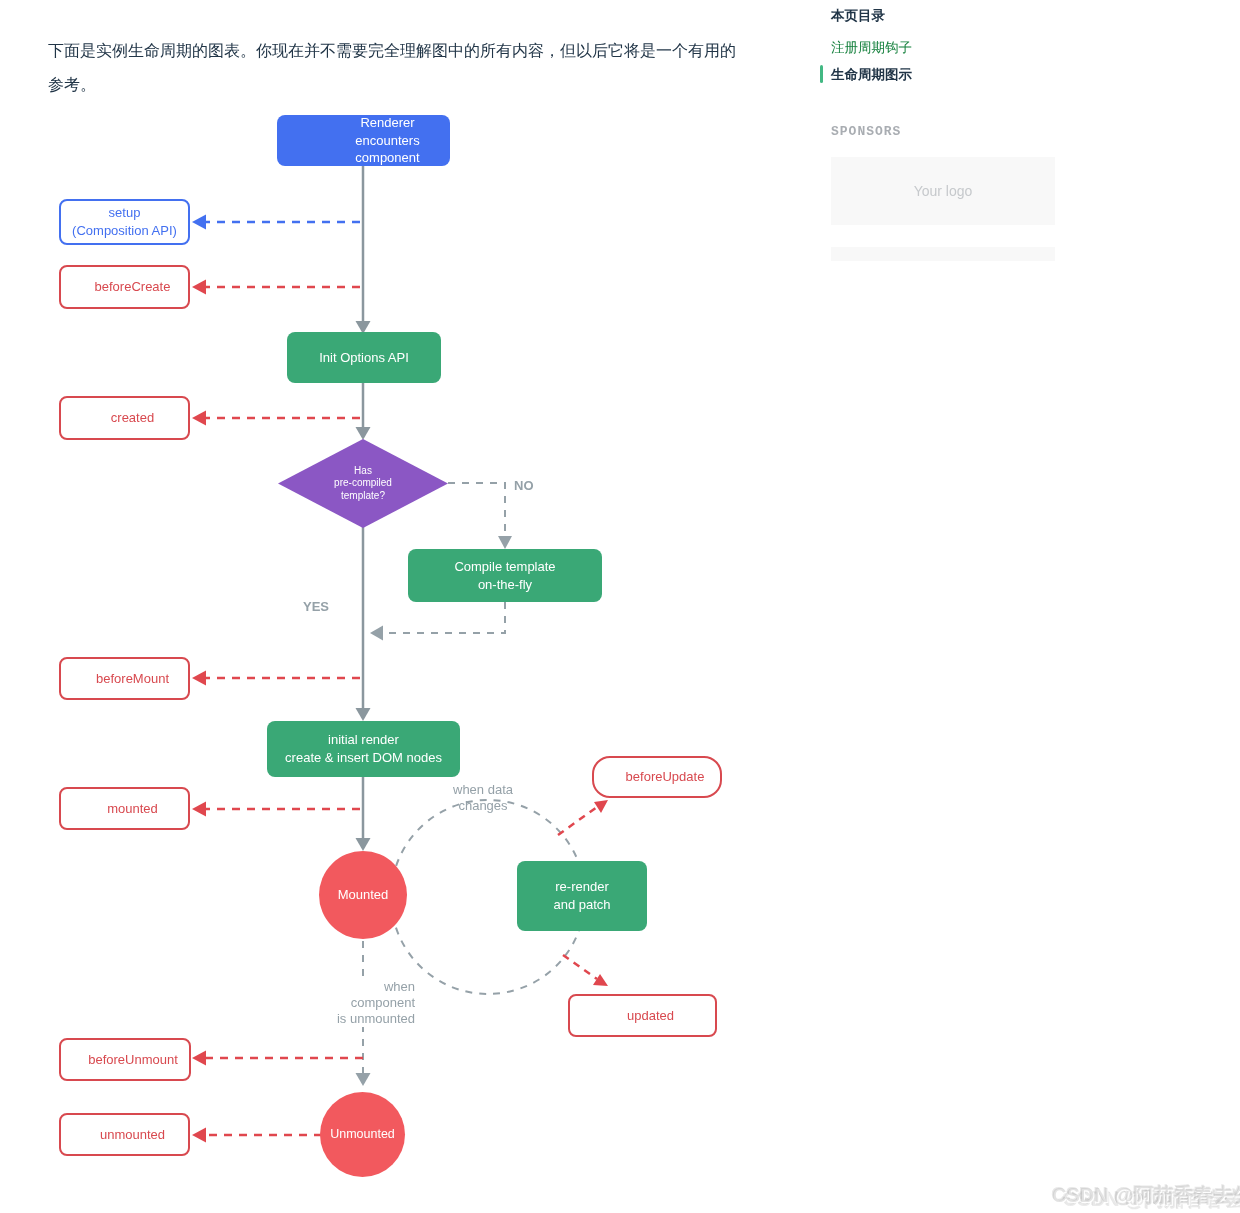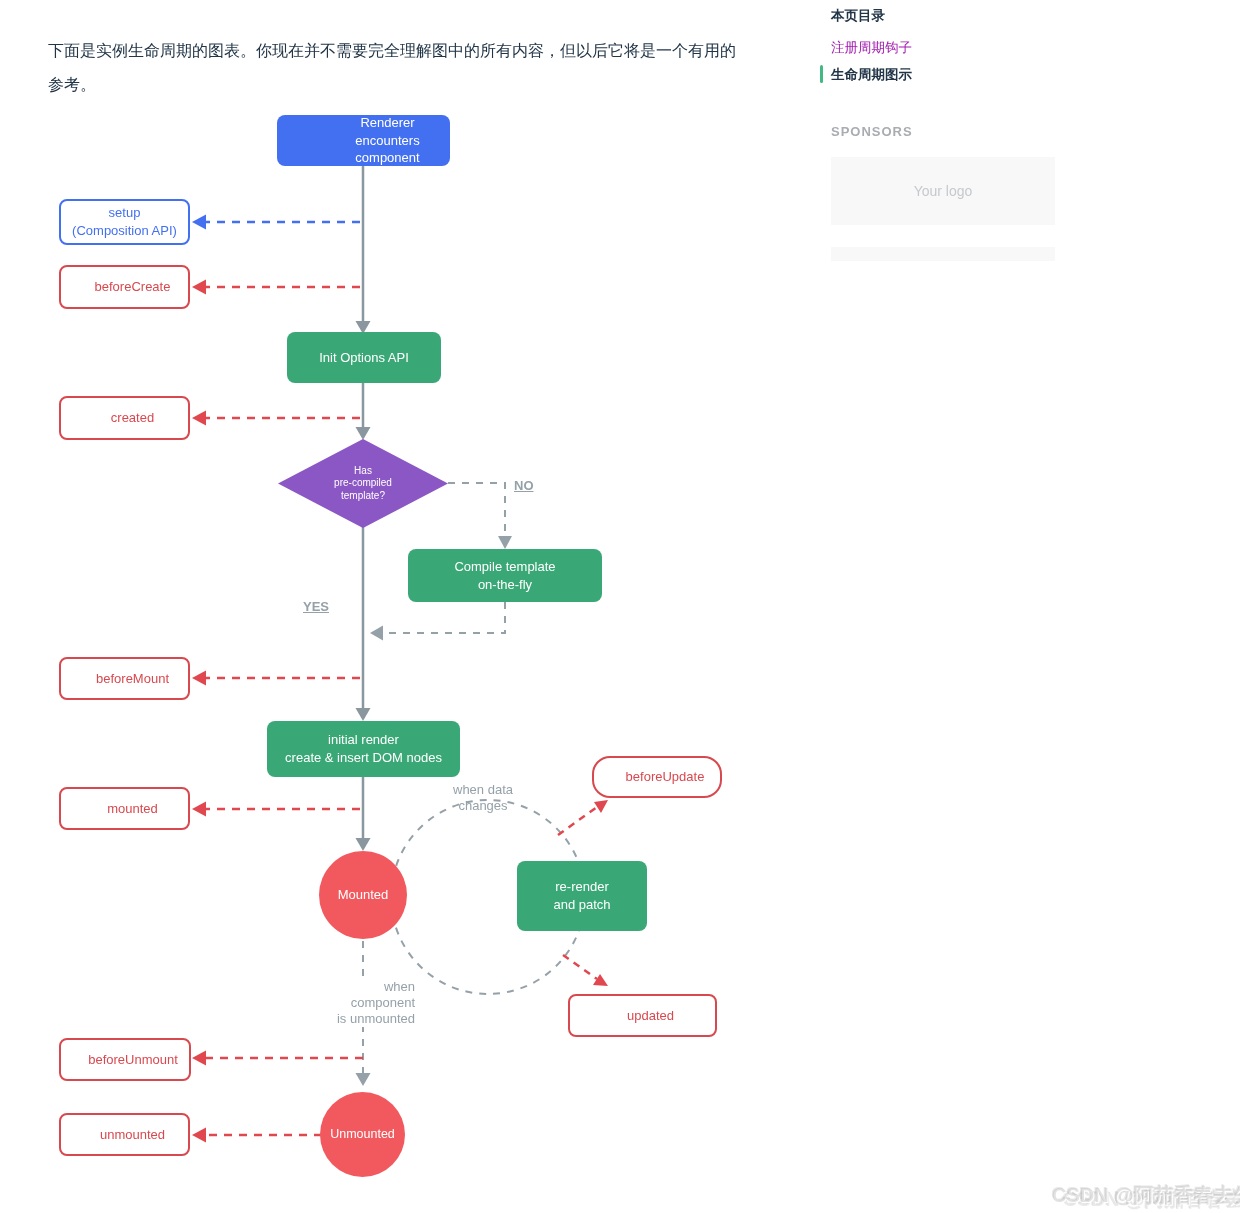--- a/index.html
+++ b/index.html
@@ -7,25 +7,25 @@
     position:relative;width:1240px;height:1213px;background:#fff;overflow:hidden;
     font-family:"Liberation Sans","DejaVu Sans",sans-serif;color:#213547;
   }
   
   .intro{
     position:absolute;left:48px;top:18px;width:692px;
     font-size:16px;line-height:34px;color:#213547;
   }
   
   .toc-title{position:absolute;left:831px;top:7px;font-size:13.5px;font-weight:bold;color:#213547;}
-  .toc-item{position:absolute;left:831px;font-size:13.5px;color:#a21caf;cursor:pointer;}
+  .toc-item{position:absolute;left:831px;font-size:13.5px;color:#15803d;cursor:pointer;}
   .toc-item.inactive{top:39px;}
   .toc-item.active{top:66px;font-weight:bold;color:#213547;}
   .toc-active-bar{position:absolute;left:820px;top:65px;width:3px;height:18px;border-radius:2px;background:#42b883;}
-  .sponsors-heading{position:absolute;left:831px;top:124px;font-size:13px;font-weight:bold;letter-spacing:1px;color:#a9adb2;}
+  .sponsors-heading{position:absolute;left:831px;top:124px;font-size:13px;font-weight:bold;letter-spacing:1px;color:#a9adb2;font-family:Liberation Mono, monospace;}
   .logo-box{
     position:absolute;left:831px;top:157px;width:224px;height:68px;background:#f8f8f8;
     display:flex;align-items:center;justify-content:center;font-size:14px;color:#c6c9cc;cursor:pointer;
   }
   .logo-box-partial{position:absolute;left:831px;top:247px;width:224px;height:14px;background:#f8f8f8;}
   
   .node{
     position:absolute;box-sizing:border-box;display:flex;align-items:center;justify-content:center;
     text-align:center;border-radius:8px;font-size:13px;line-height:1.35;white-space:pre-line;
   }
@@ -33,21 +33,21 @@
   .green-box{background:#3aa876;color:#fff;}
   .setup-box{background:#fff;border:2px solid #4370f0;color:#4370f0;}
   .hook-box{background:#fff;border:2px solid #d8494f;color:#d8494f;padding-left:16px;}
   .diamond{
     background:#8b57c4;color:#fff;border-radius:0;font-size:10px;line-height:1.25;
     clip-path:polygon(50% 0%,100% 50%,50% 100%,0% 50%);
   }
   .state-circle{background:#f2595e;color:#fff;border-radius:50%;}
   
   .flow-label{position:absolute;color:#95a1a8;font-size:13px;}
-  .flow-label.bold{font-weight:bold;text-decoration:underline;}
+  .flow-label.bold{font-weight:bold;}
   .flow-label.center{text-align:center;line-height:16px;white-space:pre-line;}
   .mask-bg{background:#fff;}
   
   .wires{position:absolute;left:0;top:0;pointer-events:none;}
   
   .watermark{
     position:absolute;font-size:20px;font-weight:bold;color:rgba(185,185,185,0.40);
     text-shadow:1px 1px 0 rgba(255,255,255,0.95), -1px -1px 0 rgba(150,150,150,0.22);
     white-space:nowrap;
   }

